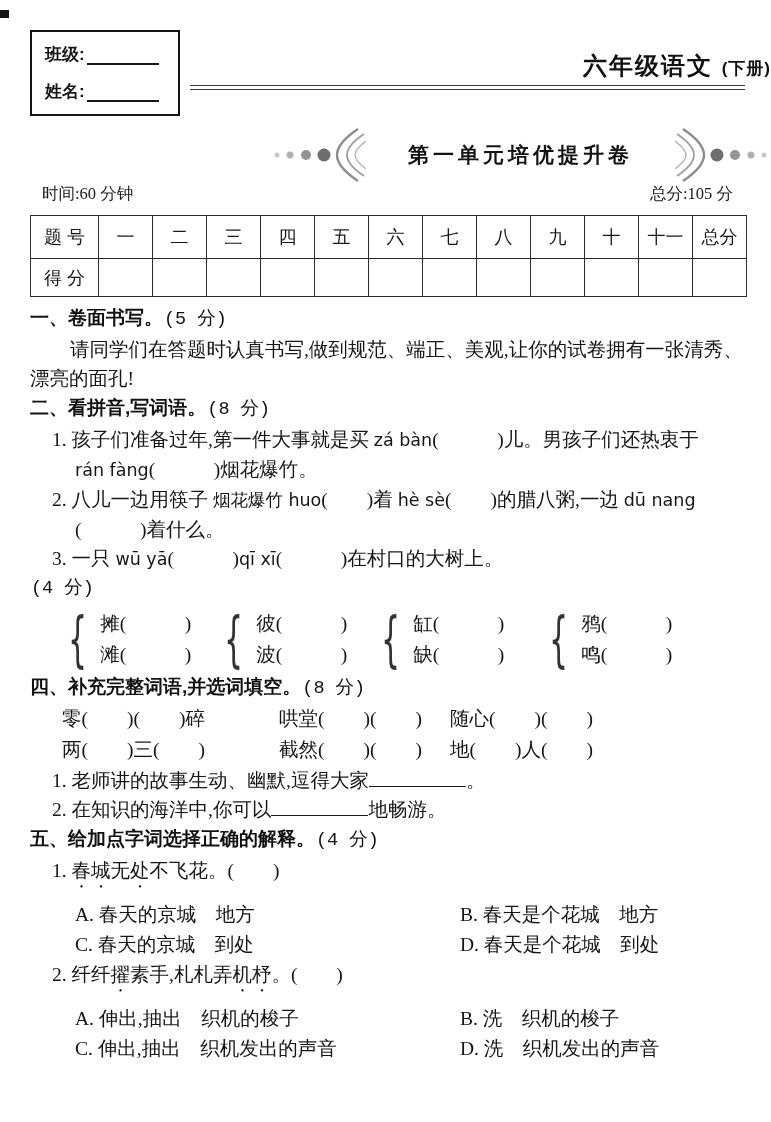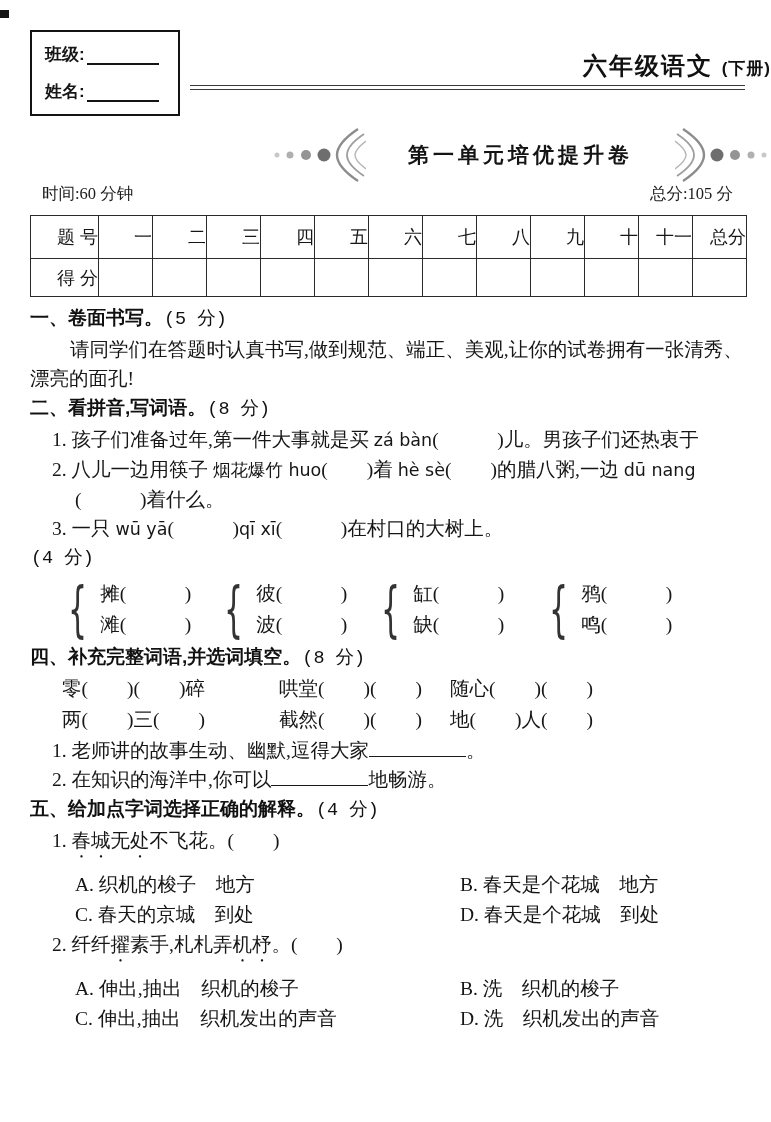--- a/index.html
+++ b/index.html
@@ -53,21 +53,21 @@
   }
 
   
   table.score-table {
     position:absolute; left:30px; top:215px; width:717px;
     border-collapse:collapse; table-layout:fixed;
     border:1.5px solid #141414;
     font-family:"Liberation Sans","DejaVu Sans",sans-serif;
   }
   table.score-table td {
-    border:1px solid #2a2a2a; text-align:right; font-size:18px; color:#161616; padding:0;margin-left:40px;
+    border:1px solid #2a2a2a; text-align:center; font-size:18px; color:#161616; padding:0;margin-left:40px;
   }
   table.score-table tr.r1 td { height:42px; }
   table.score-table tr.r2 td { height:37px; }
 
   
   .content { position:absolute; left:30px; top:301px; width:720px; }
   .sec-head {
     font-family:"Liberation Sans","DejaVu Sans",sans-serif; font-weight:700;
     font-size:19px; line-height:22px; margin:6px 0 8px; color:#111;
     display:flex; align-items:baseline;
@@ -218,20 +218,23 @@
     </div>
     <div class="line indent1">请同学们在答题时认真书写,做到规范、端正、美观,让你的试卷拥有一张清秀、</div>
     <div class="line">漂亮的面孔!</div>
 
     <div class="sec-head">
       <span>二、看拼音,写词语。</span>
       <span class="pts">(8 分)</span>
     </div>
     <div class="line item">
       <span>1. 孩子们准备过年,第一件大事就是买 </span><span class="py">zá bàn</span><span>(　　　)儿。男孩子们还热衷于</span>
+    </div>
+    <div class="line cont">
+      <span class="py">rán fàng</span><span>(　　　)烟花爆竹。</span>
     </div>
     <div class="line item">
       <span>2. 八儿一边用筷子 </span><span class="py">烟花爆竹 huo</span><span>(　　)着 </span><span class="py">hè sè</span><span>(　　)的腊八粥,一边 </span><span class="py">dū nang</span>
     </div>
     <div class="line cont">
       <span>(　　　)着什么。</span>
     </div>
     <div class="line item">
       <span>3. 一只 </span><span class="py">wū yā</span><span>(　　　)</span><span class="py">qī xī</span><span>(　　　)在村口的大树上。</span>
     </div>
@@ -292,21 +295,21 @@
     </div>
 
     <div class="sec-head">
       <span>五、给加点字词选择正确的解释。</span>
       <span class="pts">(4 分)</span>
     </div>
     <div class="line item qline">
       <span>1. </span><span class="emph">春城</span><span>无</span><span class="emph">处</span><span>不飞花。(　　)</span>
     </div>
     <div class="opt-row">
-      <span class="opt-left">A. 织机的梭子　地方</span>
+      <span class="opt-left">A. 春天的京城　地方</span>
       <span>B. 春天是个花城　地方</span>
     </div>
     <div class="opt-row">
       <span class="opt-left">C. 春天的京城　到处</span>
       <span>D. 春天是个花城　到处</span>
     </div>
     <div class="line item qline">
       <span>2. 纤纤</span><span class="emph">擢</span><span>素手,札札弄</span><span class="emph">机杼</span><span>。(　　)</span>
     </div>
     <div class="opt-row">

